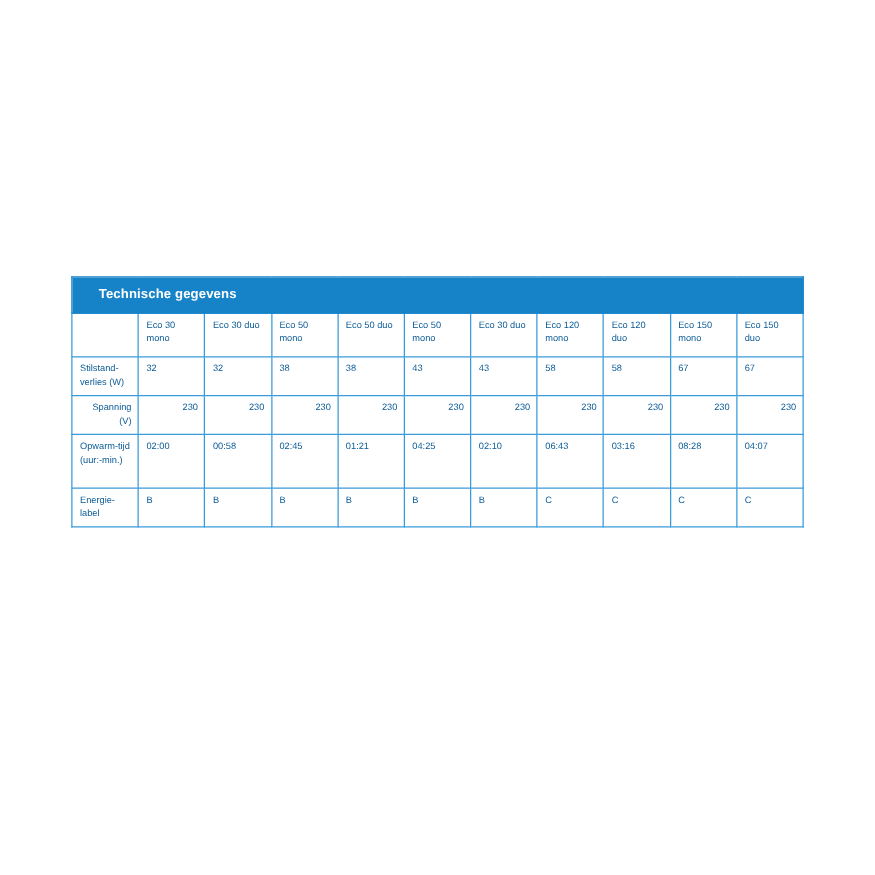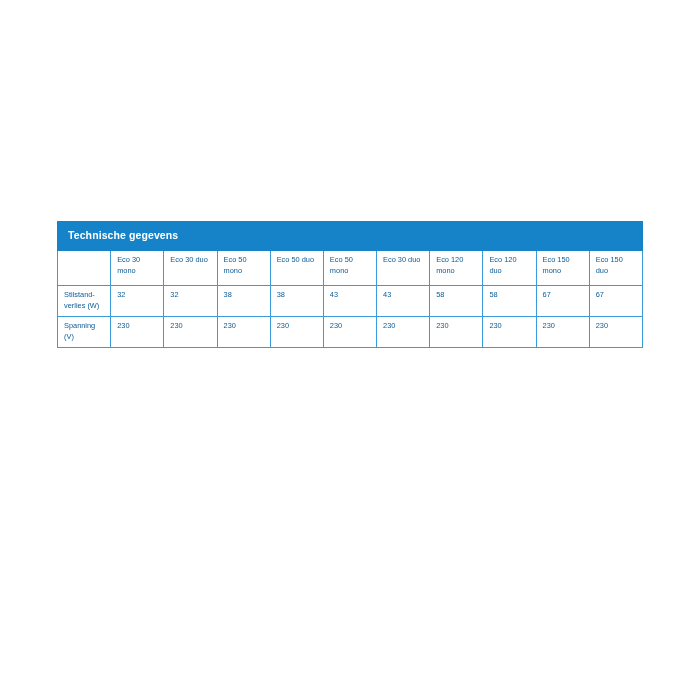--- a/index.html
+++ b/index.html
@@ -39,21 +39,21 @@
     text-align: left;
     font-weight: normal;
     word-wrap: break-word;
   }
   tr.title-row td {
     background: #1683c8;
     border: 1px solid #1683c8;
     color: #ffffff;
     font-size: 10.5px;
     font-weight: bold;
-    padding: 6px 8px 7px 10px;
+    padding: 6px 8px 7px 21px;
     letter-spacing: 0.1px;
   }
   tr.head-row td {
     height: 26px;
     color: #0a5a96;
     font-size: 7.4px;
     margin-left: 16px;
   }
   td.rowlabel {
     width: 56px;
@@ -62,21 +62,21 @@
   td.datacell {
     color: #0a5a96;
   }
   tr.r-inhoud td, tr.r-vermogen td, tr.r-stilstand td,
   tr.r-spanning td, tr.r-opwarm td, tr.r-werkdruk td, tr.r-energie td {
     height: 16px;
   }
   tr.r-opwarm td { height: 34px; }
   tr.r-inhoud td { height: 22px; }
   tr.r-stilstand td { height: 22px; }
-  tr.r-spanning td { height: 22px; }
+  tr.r-spanning td { height: 22px; text-align: right; }
   tr.r-energie td { height: 22px; }
 </style>
 </head>
 <body>
 
 <div class="page">
   <div class="spec-table-wrap">
     <table class="spec-table">
       <tbody>
         <tr class="title-row">
@@ -119,18 +119,44 @@
           <td class="datacell">230</td>
           <td class="datacell">230</td>
           <td class="datacell">230</td>
           <td class="datacell">230</td>
           <td class="datacell">230</td>
           <td class="datacell">230</td>
           <td class="datacell">230</td>
           <td class="datacell">230</td>
         </tr>
 
+        <tr class="r-opwarm">
+          <td class="rowlabel">Opwarm-tijd (uur:-min.)</td>
+          <td class="datacell">02:00</td>
+          <td class="datacell">00:58</td>
+          <td class="datacell">02:45</td>
+          <td class="datacell">01:21</td>
+          <td class="datacell">04:25</td>
+          <td class="datacell">02:10</td>
+          <td class="datacell">06:43</td>
+          <td class="datacell">03:16</td>
+          <td class="datacell">08:28</td>
+          <td class="datacell">04:07</td>
+        </tr>
 
 
+        <tr class="r-energie">
+          <td class="rowlabel">Energie-label</td>
+          <td class="datacell">B</td>
+          <td class="datacell">B</td>
+          <td class="datacell">B</td>
+          <td class="datacell">B</td>
+          <td class="datacell">B</td>
+          <td class="datacell">B</td>
+          <td class="datacell">C</td>
+          <td class="datacell">C</td>
+          <td class="datacell">C</td>
+          <td class="datacell">C</td>
+        </tr>
       </tbody>
     </table>
   </div>
 </div>
 
 </body></html>

